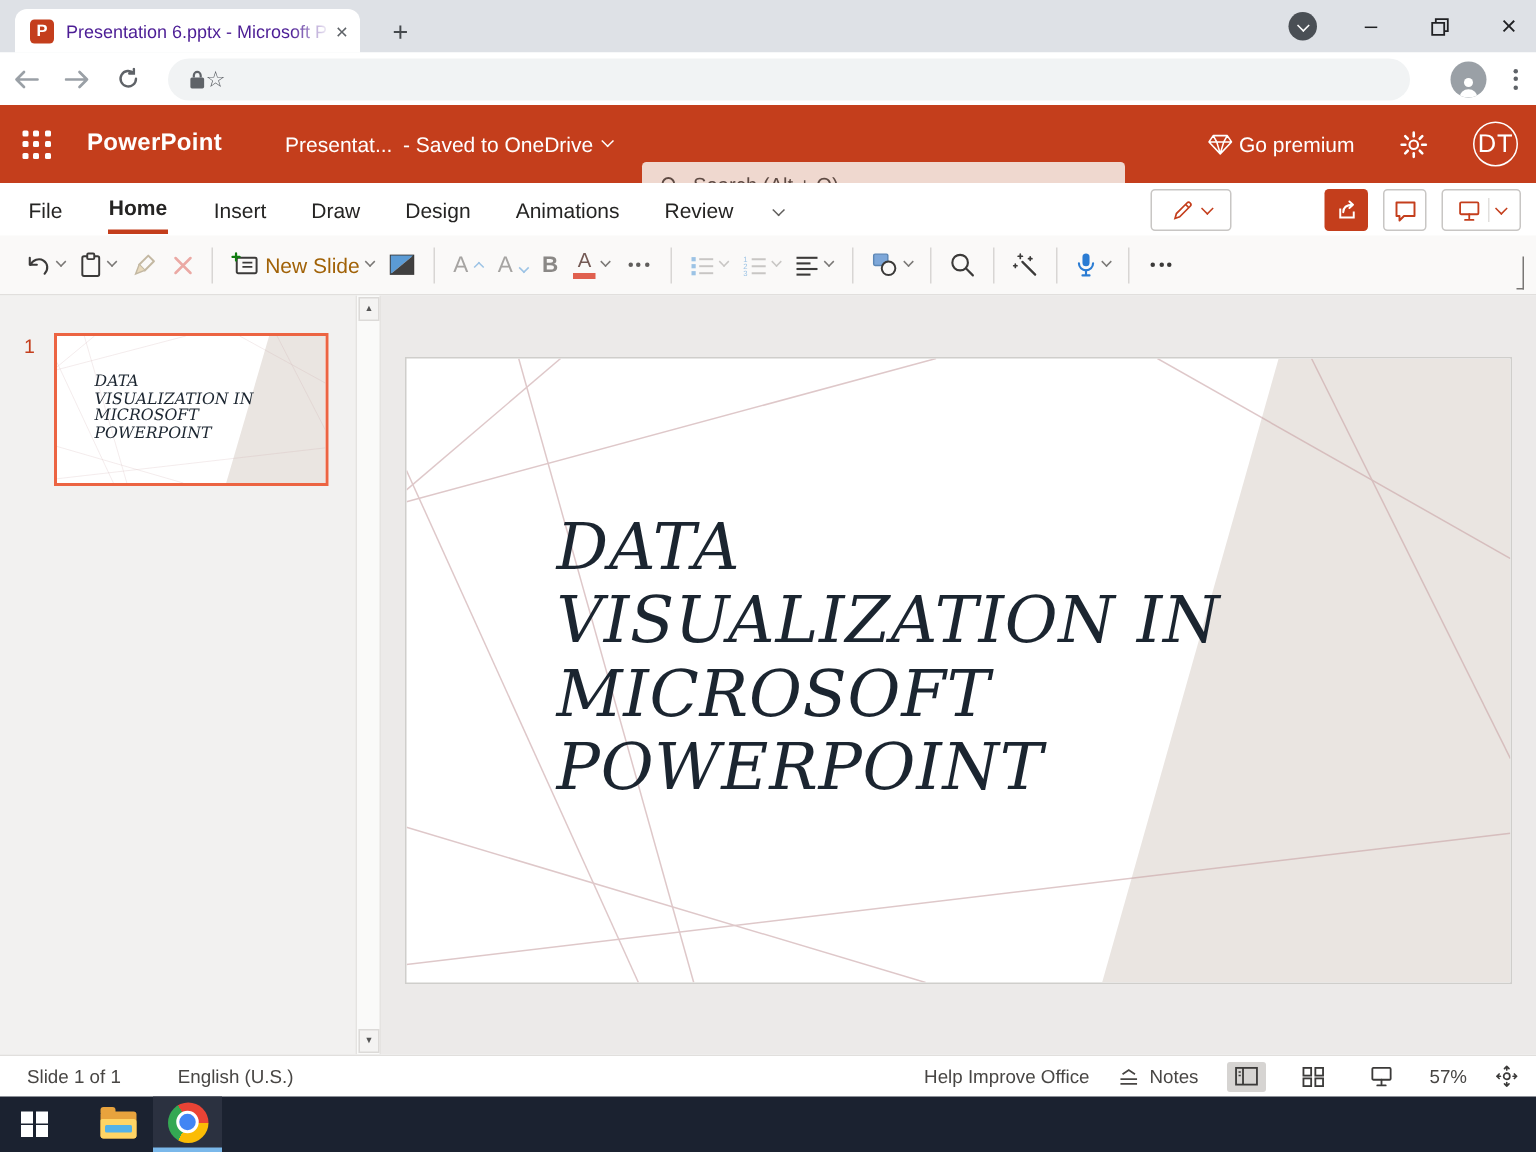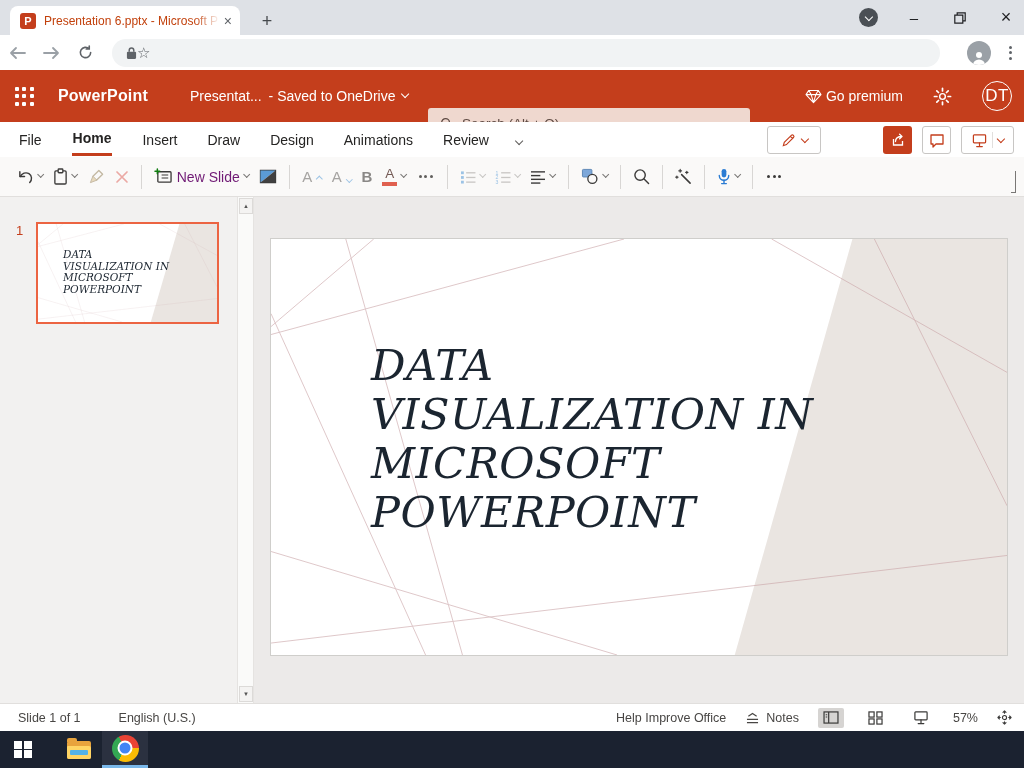--- a/index.html
+++ b/index.html
@@ -6,21 +6,21 @@
   html,body { width:1024px; height:768px; overflow:hidden; }
   body { font-family:"Liberation Sans", sans-serif; -webkit-font-smoothing:antialiased; }
   #screen { position:relative; width:1024px; height:768px; background:#fff; overflow:hidden; }
 
   
   .tabstrip { position:absolute; top:0; left:0; right:0; height:35px; background:#DEE1E6; }
   .tab { position:absolute; left:10px; top:6px; width:230px; height:29px; background:#fff;
          border-radius:8px 8px 0 0; display:flex; align-items:center; padding:0 8px 0 10px; }
   .tab-favicon { width:16px; height:16px; border-radius:3px; background:var(--brand); color:#fff;
          font-size:11px; font-weight:bold; display:flex; align-items:center; justify-content:center; flex:none; }
-  .tab-title { font-size:12px; color:#c2410c; margin-left:8px; white-space:nowrap; overflow:hidden; flex:1;
+  .tab-title { font-size:12px; color:#4c1d95; margin-left:8px; white-space:nowrap; overflow:hidden; flex:1;
          -webkit-mask-image:linear-gradient(90deg,#000 85%,transparent); mask-image:linear-gradient(90deg,#000 85%,transparent); }
   .tab-close { font-size:14px; color:#5F6368; margin-left:4px; flex:none; line-height:1; }
   .newtab-btn { position:absolute; left:254px; top:8px; width:26px; height:26px; font-size:18px; color:#45494D;
          display:flex; align-items:center; justify-content:center; }
   .tabstrip-right { position:absolute; right:8px; top:0; height:35px; display:flex; align-items:center; gap:26px; }
   .tabsearch { width:19px; height:19px; border-radius:50%; background:#4A4F55; display:flex; align-items:center; justify-content:center; }
   .tabsearch .chev { border:solid #fff; border-width:0 1.6px 1.6px 0; padding:2.4px; transform:rotate(45deg); margin-top:-2px; }
   .win-btn { color:#202124; font-size:15px; display:flex; align-items:center; justify-content:center; width:20px; }
 
   
@@ -332,21 +332,21 @@
           <path d="M2 2 L12 12 M12 2 L2 12" stroke="#EBA9A4" stroke-width="1.7" stroke-linecap="round"></path>
         </svg>
     </div>
     <span class="tsep"></span>
     <div class="tbtn">
       <svg width="19" height="17" viewBox="0 0 20 18">
           <rect x="4" y="4" width="14" height="11" rx="1" fill="none" stroke="#3B3A39" stroke-width="1.4"></rect>
           <path d="M8 7.5 h7 M8 10.5 h7" stroke="#3B3A39" stroke-width="1.1"></path>
           <path d="M3.5 1 v5 M1 3.5 h5" stroke="#107C10" stroke-width="1.6" stroke-linecap="round"></path>
         </svg>
-      <span style="font-size:14px; color:#701a75;">New Slide</span>
+      <span style="font-size:14px; color:#a16207;">New Slide</span>
       <span class="chev-s"></span>
     </div>
     <div class="tbtn">
       <svg width="18" height="15" viewBox="0 0 19 16">
           <rect x="1.5" y="1.5" width="16" height="13" fill="#fff" stroke="#3B3A39" stroke-width="1.4"></rect>
           <path d="M1.5 1.5 L17.5 1.5 L1.5 14.5 z" fill="#5B9BD5"></path>
           <path d="M17.5 1.5 L17.5 14.5 L1.5 14.5 z" fill="#404040"></path>
         </svg>
     </div>
     <span class="tsep"></span>

